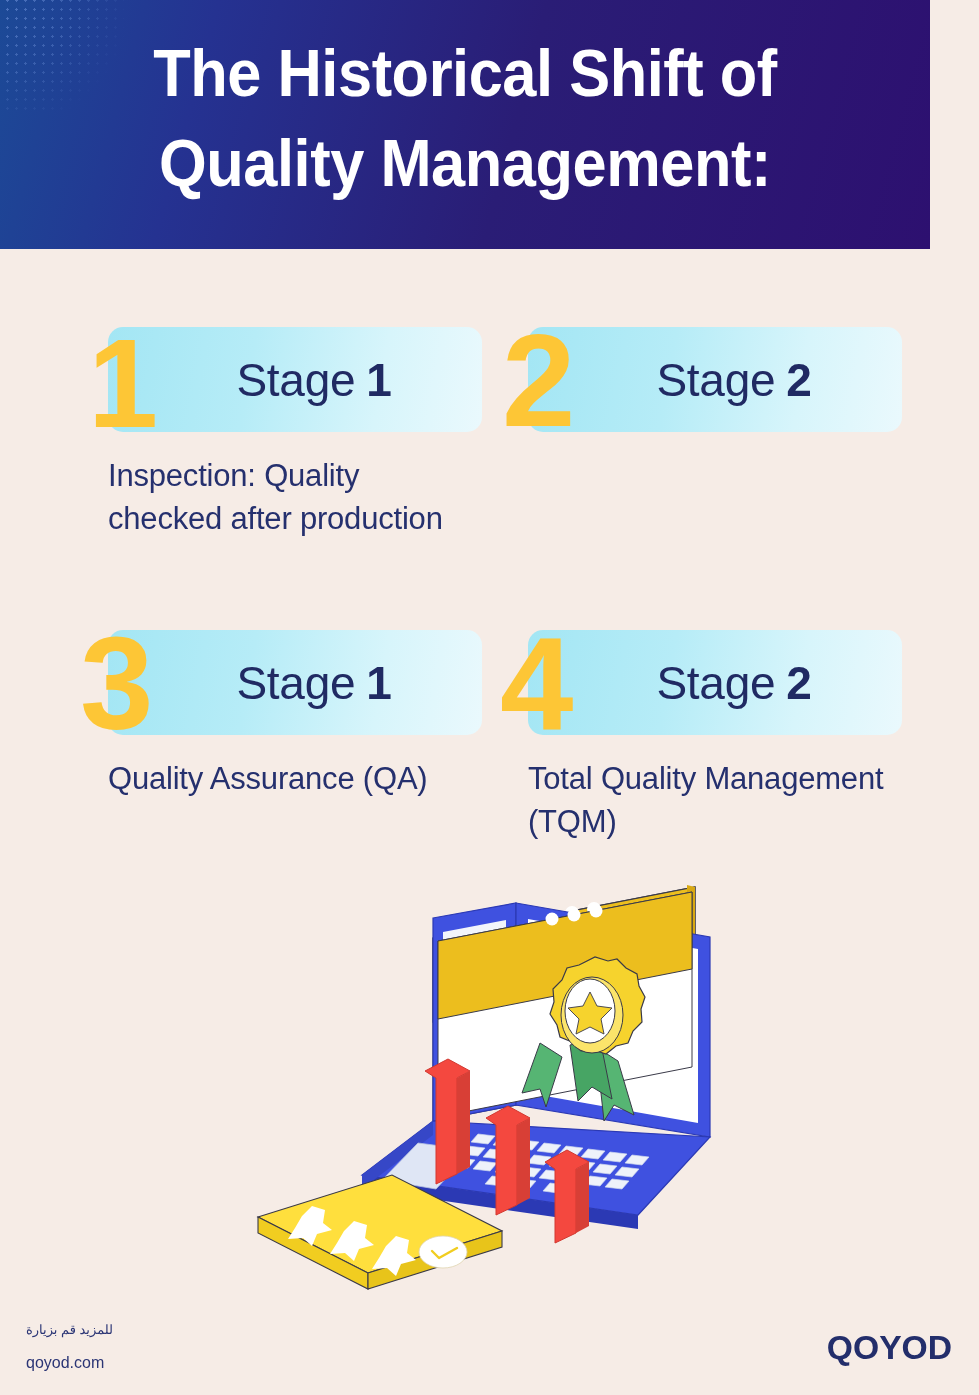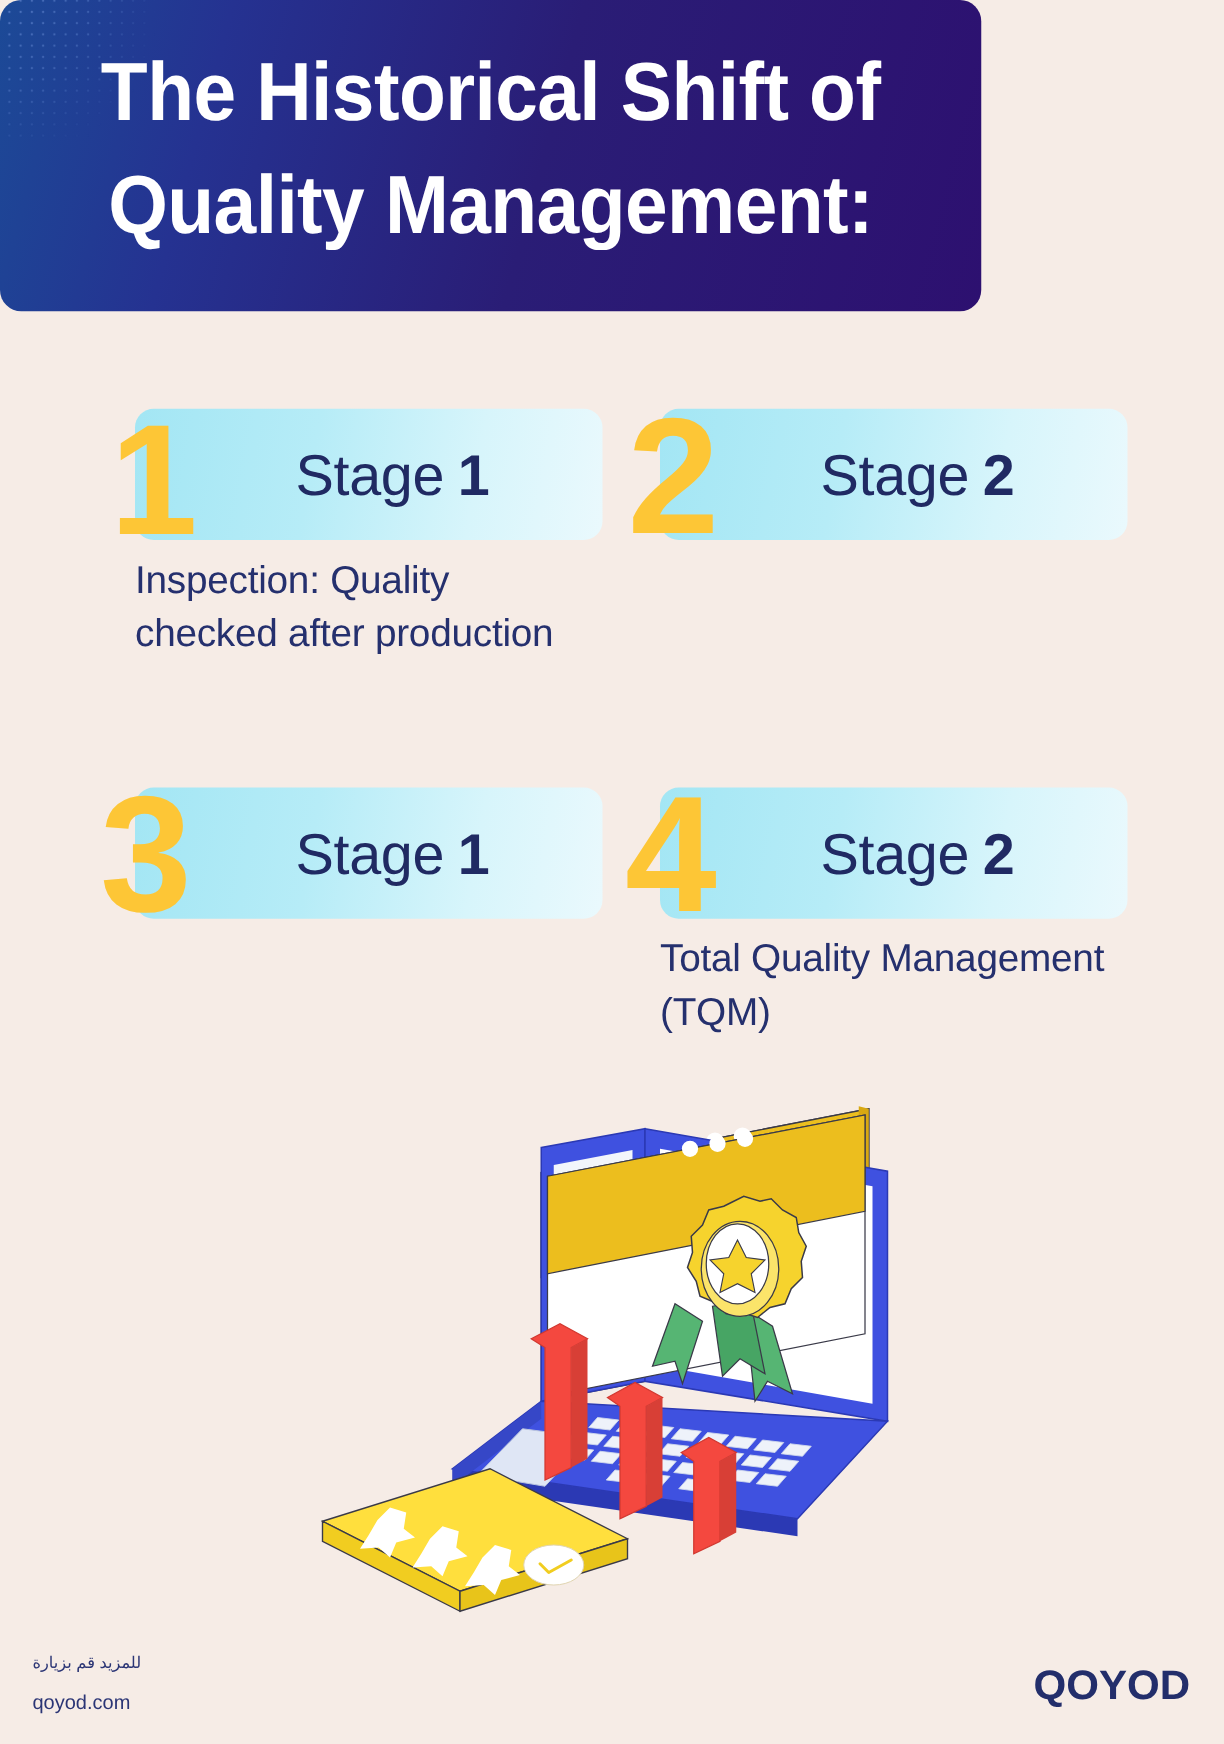--- a/index.html
+++ b/index.html
@@ -6,24 +6,23 @@
   html,body { width:979px; height:1395px; }
   body {
     background:#f6ece6;
     font-family:"Liberation Sans", sans-serif;
     position:relative;
     overflow:hidden;
   }
 
   
   .header{
-    position:absolute; left:0; top:0; width:785px; height:249px;
+    position:absolute; left:0; top:0; width:930px; height:249px;
     background:linear-gradient(105deg,#1c4a97 0%,#253291 22%,#2a1d76 55%,#2d1070 100%);
     overflow:hidden;
-    border-radius:17px;
   }
   .header-dots{
     position:absolute; left:-6px; top:-4px; width:130px; height:120px;
     background-image:radial-gradient(#5b7fc9 1.1px, transparent 1.2px);
     background-size:9px 9px;
     -webkit-mask-image:radial-gradient(circle at 0% 0%, #000 0%, rgba(0,0,0,.55) 45%, transparent 78%);
             mask-image:radial-gradient(circle at 0% 0%, #000 0%, rgba(0,0,0,.55) 45%, transparent 78%);
     opacity:.85;
   }
   .header-title{
@@ -76,21 +75,21 @@
     line-height:1;
     letter-spacing:-3px;
     font-family:"Liberation Sans", sans-serif;
   }
   .num-1{ left:8px;  top:-6px; font-size:126px; }
   .num-2{ left:2px;  top:-12px; }
   .num-3{ left:0px;  top:-12px; }
   .num-4{ left:0px;  top:-12px; }
 
   .card-desc{
-    margin-top:6px;
+    margin-top:18px;
     padding-left:28px;
     color:#25306e;
     font-size:31px;
     line-height:1.38;
     letter-spacing:-0.2px;
     max-width:400px;
   }
 
   
   .illustration{
@@ -154,20 +153,21 @@
 
   <div class="card card-2">
     <div class="pill-wrap">
       <div class="pill"></div>
       <div class="big-num num-3">3</div>
       <div class="pill-label">
         <span>Stage</span>
           <b>1</b>
       </div>
     </div>
+    <div class="card-desc">Quality Assurance (QA)</div>
   </div>
 
   <div class="card card-3">
     <div class="pill-wrap">
       <div class="pill"></div>
       <div class="big-num num-4">4</div>
       <div class="pill-label">
         <span>Stage</span>
           <b>2</b>
       </div>

